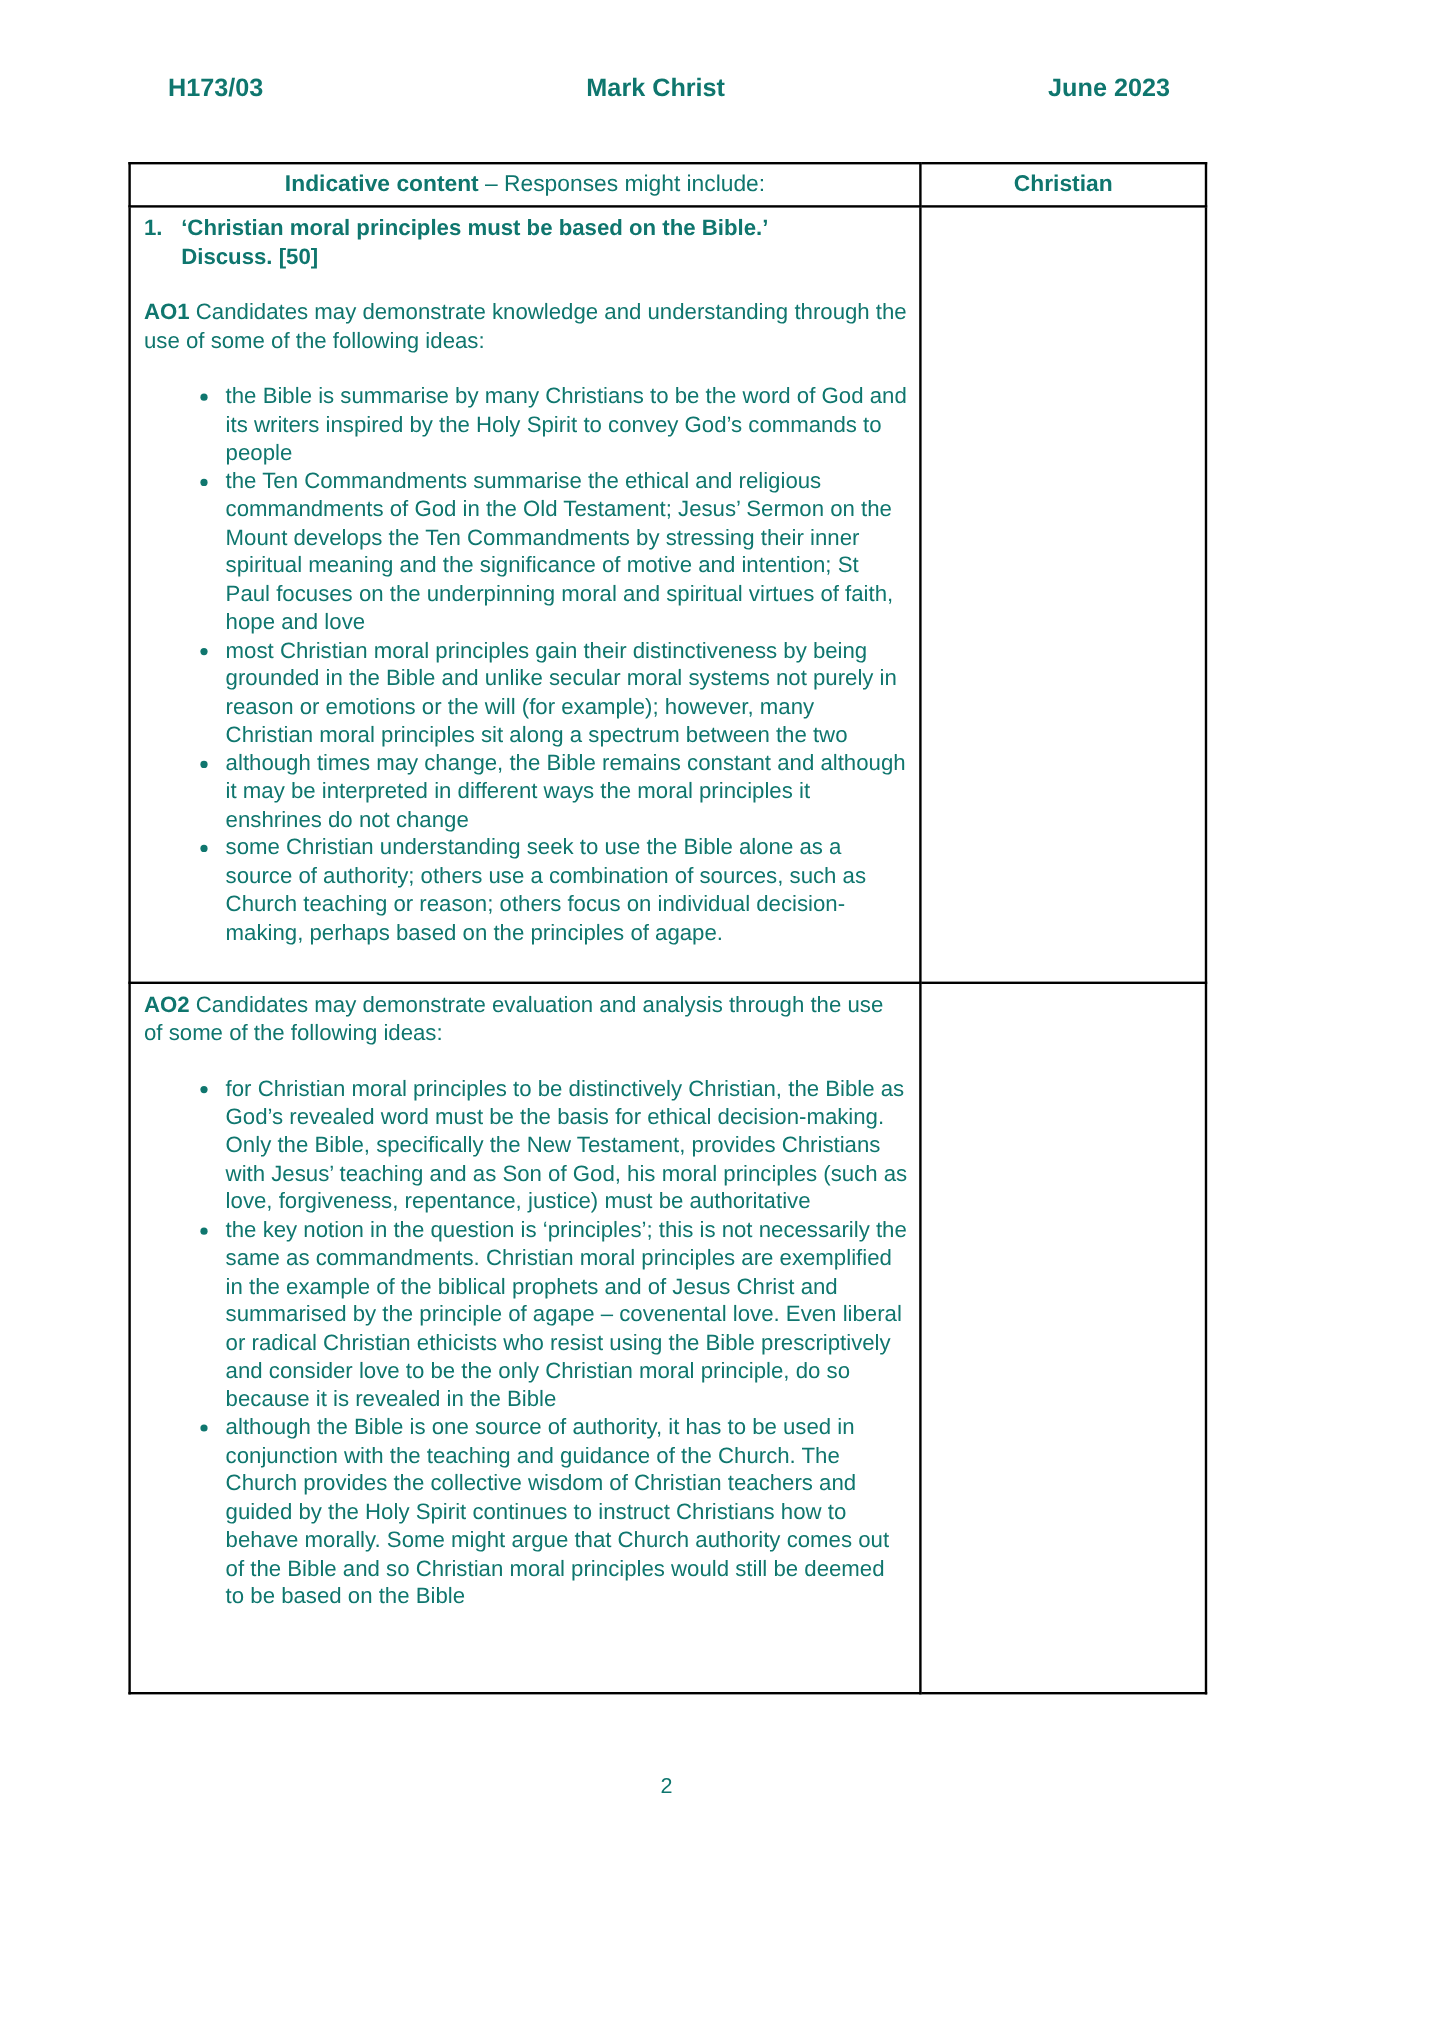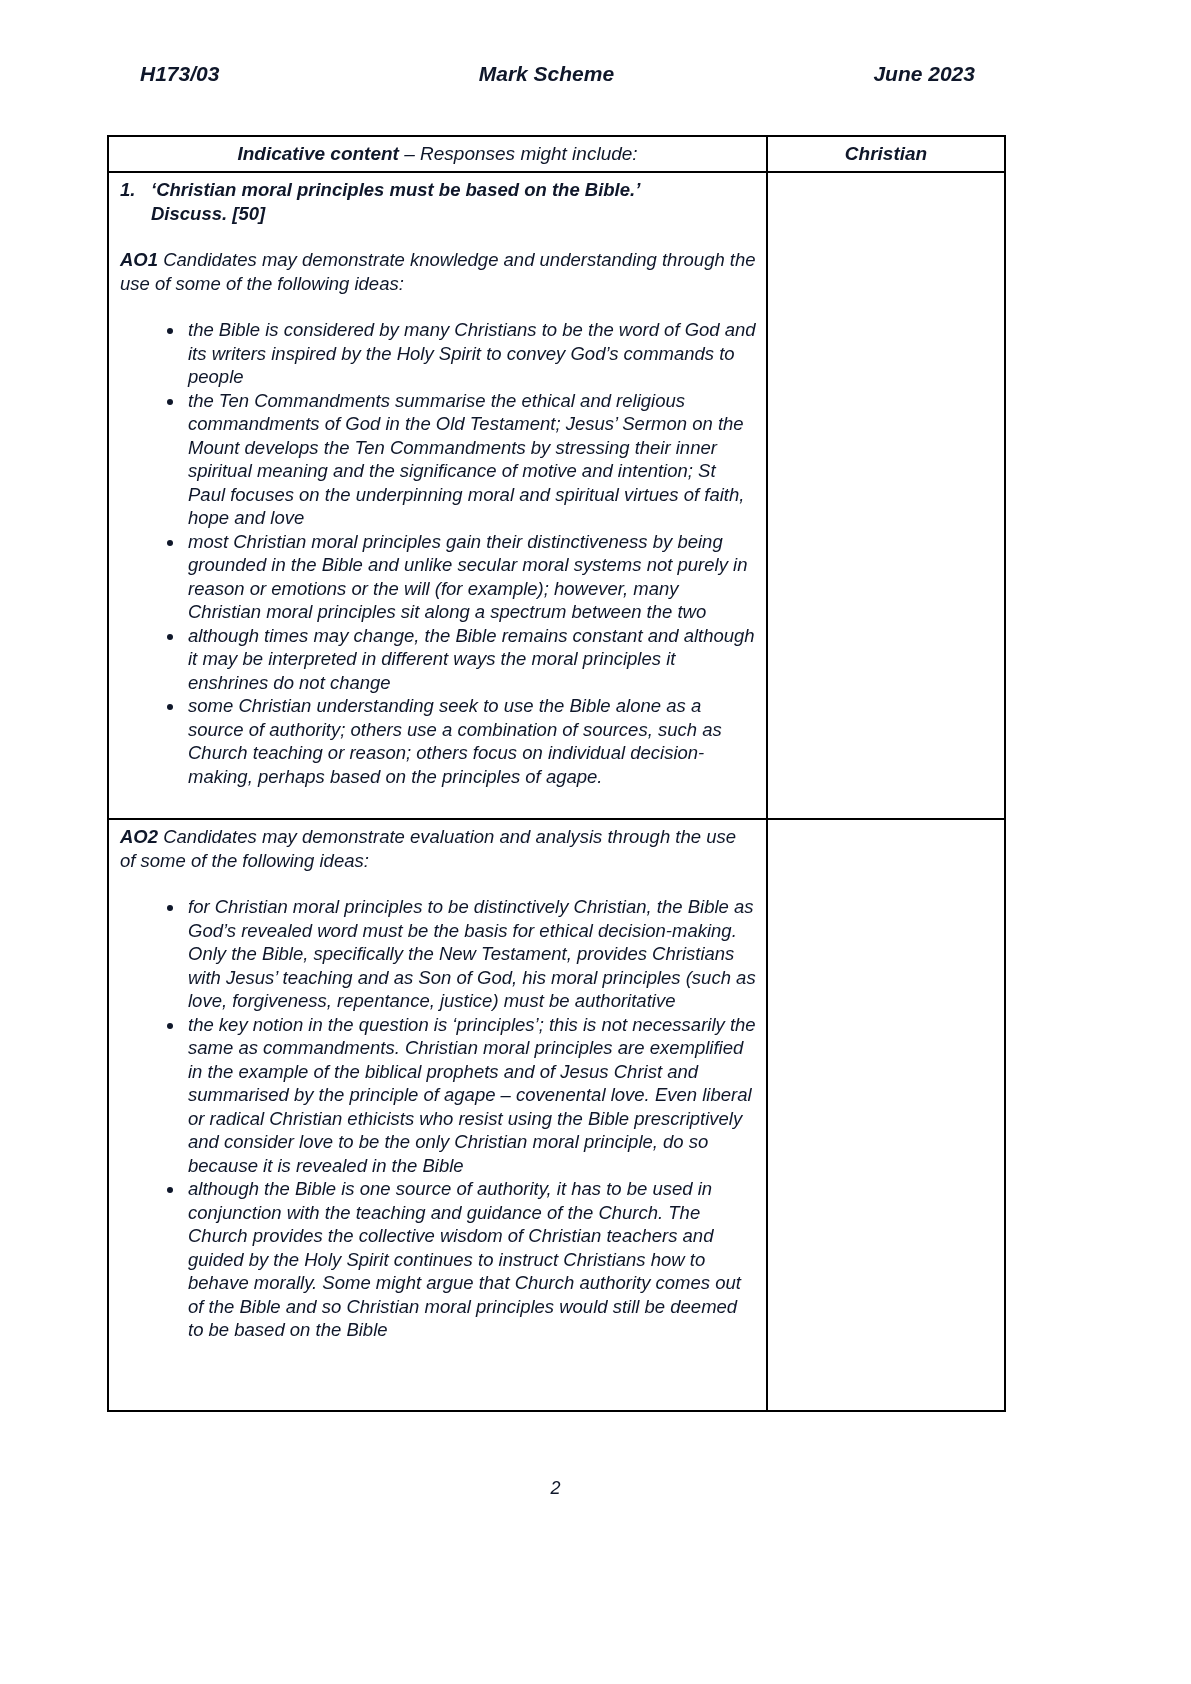--- a/index.html
+++ b/index.html
@@ -3,24 +3,23 @@
 <meta charset="utf-8">
 <style>
   * { margin: 0; padding: 0; box-sizing: border-box; }
   html, body { background: #ffffff; }
   .page {
     position: relative;
     width: 1191px;
     height: 1684px;
     margin: 0 auto;
     background: #ffffff;
-    color: #0f172a;
+    color: #0f766e;
     font-family: "Liberation Sans", sans-serif;
     overflow: hidden;
-    font-style: italic;
   }
   .doc-header {
     position: absolute;
     top: 62px;
     left: 140px;
     right: 216px;
     display: flex;
     justify-content: space-between;
     align-items: baseline;
     font-weight: bold;
@@ -78,21 +77,21 @@
     font-size: 18px;
   }
 </style>
 </head>
 <body>
 
 <div class="page">
 
   <div class="doc-header">
     <span>H173/03</span>
-    <span>Mark Scheme</span>
+    <span>Mark Christ</span>
     <span>June 2023</span>
   </div>
 
   <table class="mark-table">
     <colgroup>
       <col class="col-content">
       <col class="col-guidance">
     </colgroup>
     <thead>
       <tr>
@@ -105,21 +104,21 @@
         <td class="content-cell">
           <div class="question">
             <span class="qnum">1.</span>
             <span class="qtext">
               <span>‘Christian moral principles must be based on the Bible.’</span><br>
               <span>Discuss. [50]</span>
             </span>
           </div>
           <p class="intro"><strong>AO1</strong> <span>Candidates may demonstrate knowledge and understanding through the use of some of the following ideas:</span></p>
           <ul class="bullet-list">
-            <li>the Bible is considered by many Christians to be the word of God and its writers inspired by the Holy Spirit to convey God’s commands to people</li>
+            <li>the Bible is summarise by many Christians to be the word of God and its writers inspired by the Holy Spirit to convey God’s commands to people</li>
             <li>the Ten Commandments summarise the ethical and religious commandments of God in the Old Testament; Jesus’ Sermon on the Mount develops the Ten Commandments by stressing their inner spiritual meaning and the significance of motive and intention; St Paul focuses on the underpinning moral and spiritual virtues of faith, hope and love</li>
             <li>most Christian moral principles gain their distinctiveness by being grounded in the Bible and unlike secular moral systems not purely in reason or emotions or the will (for example); however, many Christian moral principles sit along a spectrum between the two</li>
             <li>although times may change, the Bible remains constant and although it may be interpreted in different ways the moral principles it enshrines do not change</li>
             <li>some Christian understanding seek to use the Bible alone as a source of authority; others use a combination of sources, such as Church teaching or reason; others focus on individual decision-making, perhaps based on the principles of agape.</li>
           </ul>
         </td>
         <td class="guidance-cell"></td>
       </tr>
       <tr class="row-ao2">
         <td class="content-cell">

